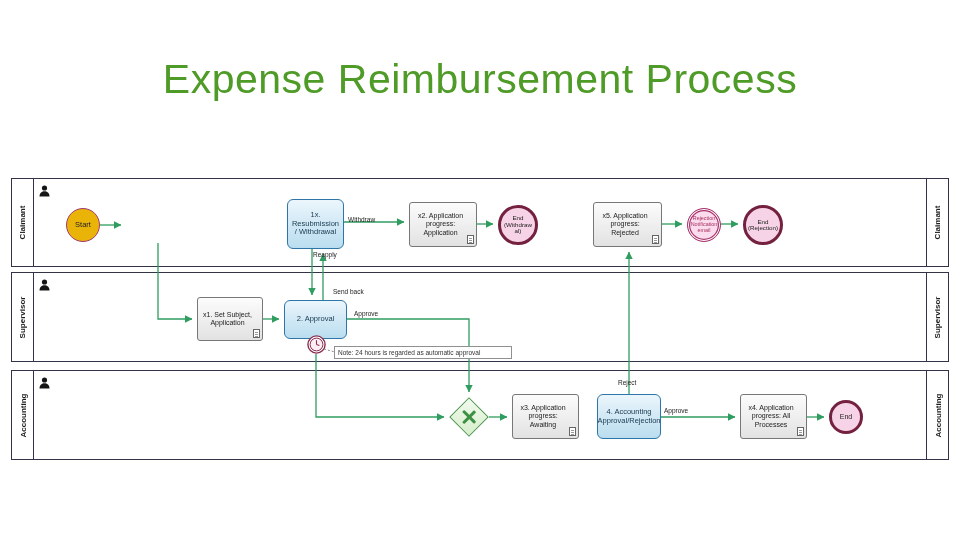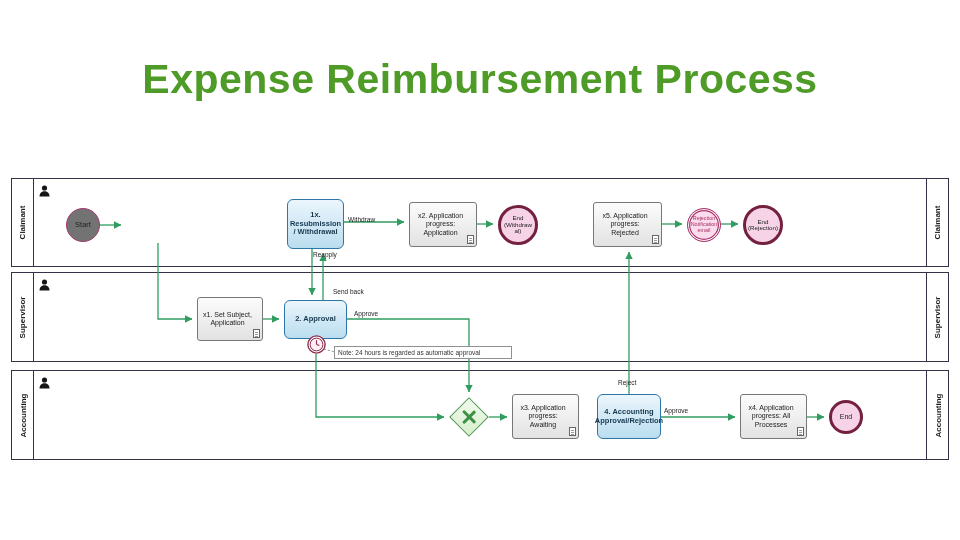--- a/index.html
+++ b/index.html
@@ -1,49 +1,49 @@
 <!DOCTYPE html>
 <html><head>
 <meta charset="utf-8">
 <style>
   *{margin:0;padding:0;box-sizing:border-box;}
   html,body{width:960px;height:540px;background:#ffffff;overflow:hidden;
     font-family:"Liberation Sans",sans-serif;}
   .slide{position:relative;width:960px;height:540px;background:#fff;}
 
   .title{position:absolute;top:56px;left:0;width:100%;text-align:center;
-    font-size:41px;font-weight:bold;color:#4f9b27;letter-spacing:.5px;}
+    font-size:41px;font-weight:normal;color:#4f9b27;letter-spacing:.5px;}
 
   .diagram{position:absolute;left:11px;top:178px;width:938px;height:284px;}
 
   
   .lane{position:absolute;left:0;width:938px;display:flex;background:#fff;
     border:1.6px solid #333348;z-index:0;}
   .lane-label{width:22px;display:flex;align-items:center;justify-content:center;overflow:hidden;}
   .lane-label.left{border-right:1.6px solid #333348;}
   .lane-label.right{border-left:1.6px solid #333348;}
   .lane-label span{transform:rotate(-90deg);white-space:nowrap;font-size:8px;font-weight:bold;color:#1d1d1d;}
   .lane-body{flex:1;}
 
   svg.connectors{position:absolute;left:0;top:0;width:938px;height:284px;z-index:1;pointer-events:none;}
 
   
   .node{position:absolute;display:flex;align-items:center;justify-content:center;
     text-align:center;z-index:2;}
   .task{background:linear-gradient(180deg,#ecf6fc 0%,#cfe7f5 55%,#badeef 100%);
     border:1.4px solid #2e76a8;border-radius:6px;font-size:7.5px;color:#17394f;
-    padding:15px 2px;line-height:1.15;font-weight:bold;}
+    padding:15px 2px;line-height:1.15;}
   .data{background:linear-gradient(180deg,#fcfcfc,#e2e2e2);border:1px solid #777;
     border-radius:3px;font-size:7px;color:#222;padding:1px 8px 1px 3px;line-height:1.15;}
   .doc-icon{position:absolute;right:2px;bottom:2px;width:7px;height:9px;background:#fff;border:1px solid #666;}
   .doc-icon::before{content:"";position:absolute;left:1px;right:1px;top:2px;
     border-top:1px solid #999;box-shadow:0 2px 0 #999,0 4px 0 #999;}
 
   .event{border-radius:50%;color:#222;padding:2px;overflow-wrap:anywhere;}
-  .start-event{background:#737373;border:1.6px solid #a33b72;font-size:7.5px;line-height:1;}
+  .start-event{background:#eab308;border:1.6px solid #a33b72;font-size:7.5px;line-height:1;}
   .end-event{background:#f6d3e6;border:3.5px solid #74203f;font-size:6.2px;line-height:1.05;}
   .msg-event{background:#fbdcef;border:1.6px solid #a8336b;
     box-shadow:inset 0 0 0 1px #fff,inset 0 0 0 2.2px #a8336b;
     font-size:5.4px;color:#a92f5d;line-height:1.05;}
 
   .gateway-wrap{position:absolute;width:40px;height:40px;z-index:2;}
   .gateway-diamond{position:absolute;left:6px;top:6px;width:28px;height:28px;
     transform:rotate(45deg);background:linear-gradient(135deg,#f2faee,#d6eecb);
     border:1.4px solid #48944a;}
   .gw-bar{position:absolute;left:50%;top:50%;width:2.6px;height:17px;background:#3c9144;border-radius:1px;}

